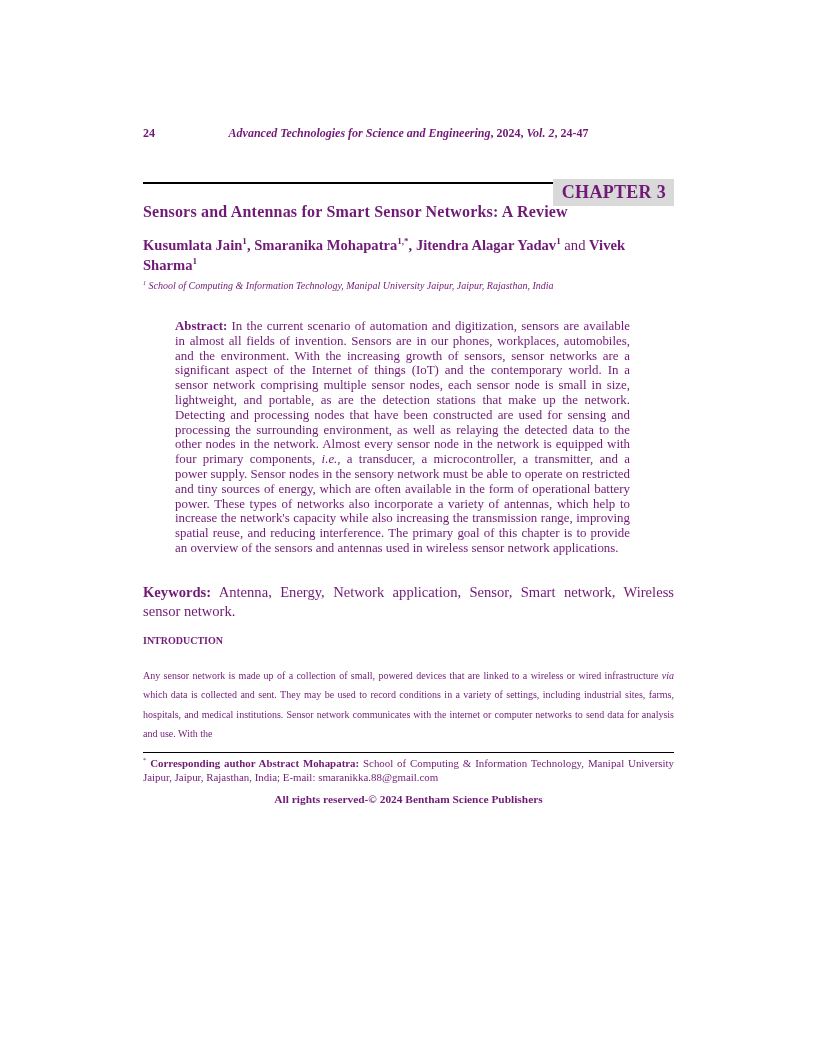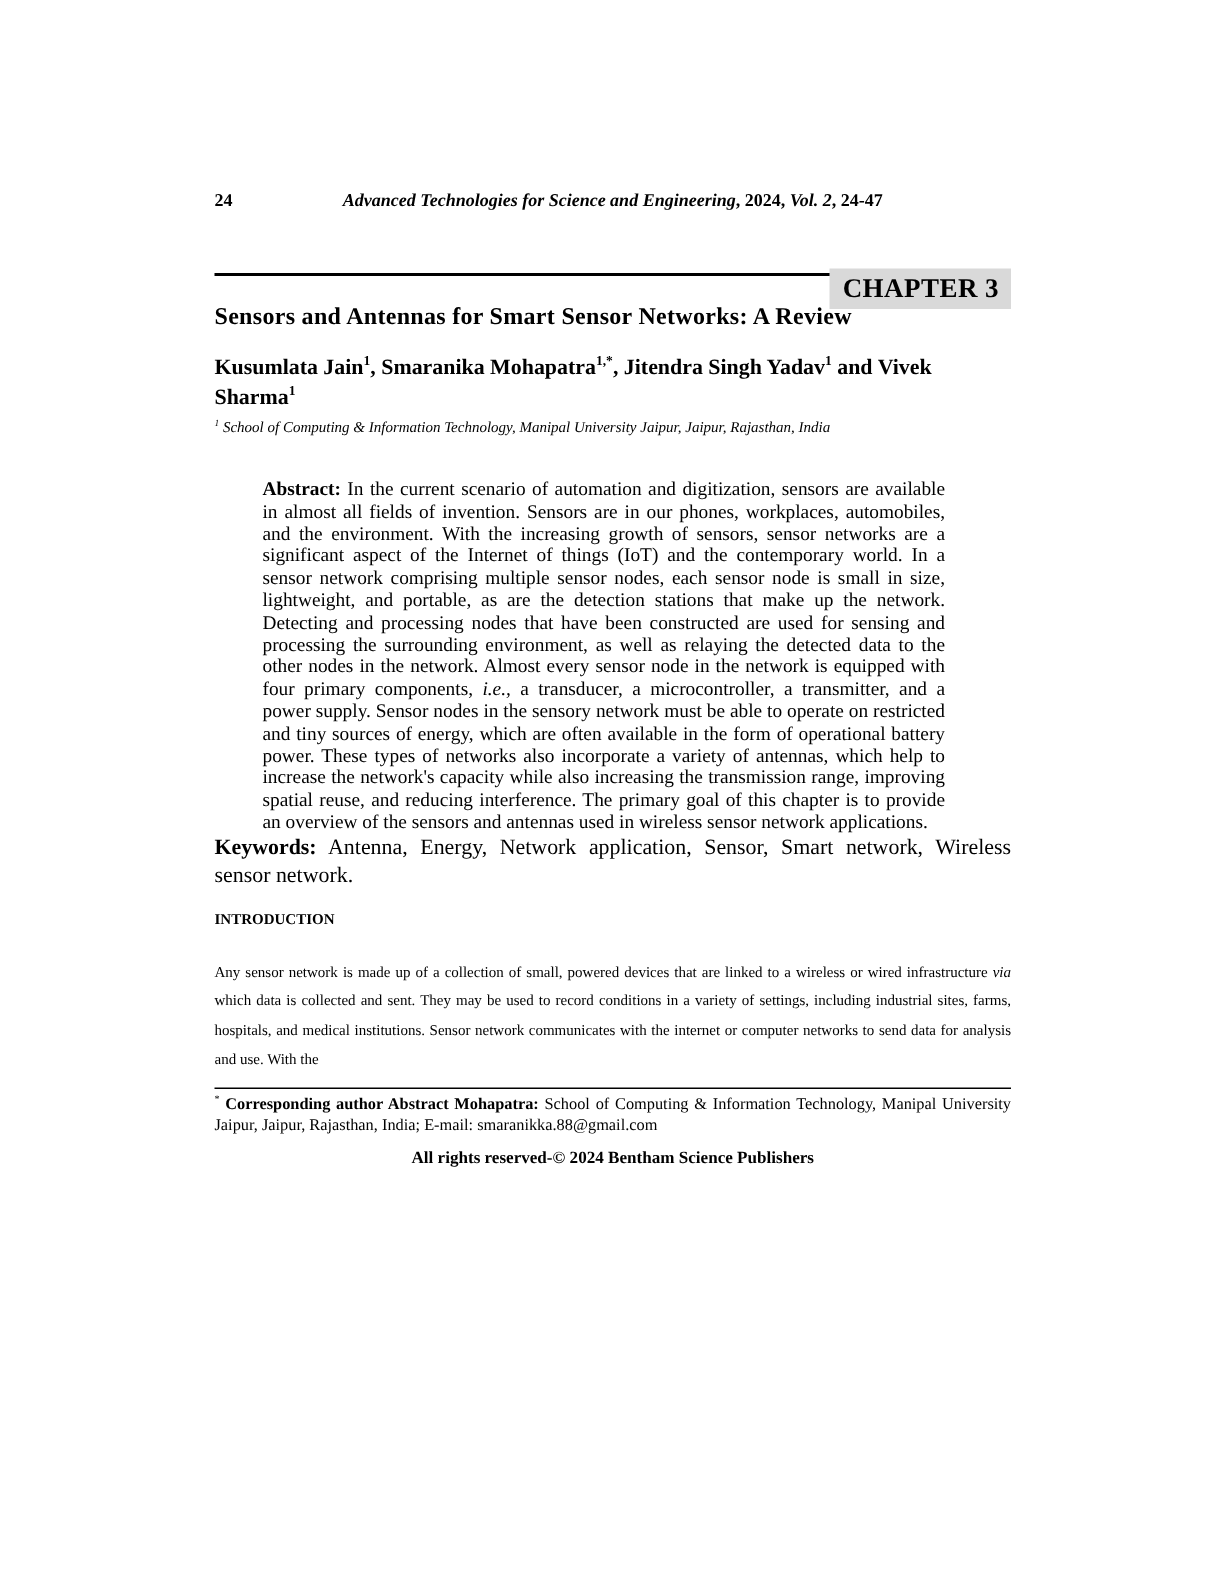--- a/index.html
+++ b/index.html
@@ -1,20 +1,20 @@
 <!DOCTYPE html>
 <html><head>
 <meta charset="utf-8">
 <style>
   html, body { margin: 0; padding: 0; background: #ffffff; }
   .page {
     position: relative;
     width: 816px; height: 1056px;
     background: #ffffff;
-    color: #000000;
+    color: #701a75;
     font-family: "Liberation Serif", "DejaVu Serif", serif;
     overflow: hidden;
   }
   .content {
     position: absolute;
     left: 143px; top: 0;
     width: 531px;
     padding-top: 126px;
   }
   
@@ -49,40 +49,41 @@
     line-height: 27px;
     letter-spacing: 0.2px;
   }
   
   .authors {
     margin-top: 11px;
     font-size: 14.6px;
     font-weight: bold;
     line-height: 19.5px;
   }
-  .authors .conj { font-weight: bold; }
+  .authors .conj { font-weight: normal; }
   sup { font-size: 62%; vertical-align: super; line-height: 0; }
   
   .affiliation {
     margin-top: 3px;
     font-size: 10px;
     font-style: italic;
     line-height: 16px;
   }
   
   .abstract {
     margin: 25px 44px 0 32px;
     font-size: 12.9px;
     line-height: 14.8px;
     text-align: justify;
   }
   .abstract .label { font-weight: bold; }
   .abstract .it { font-style: italic; }
   
   .keywords {
+    margin-top: 27px;
     font-size: 14.6px;
     line-height: 19.5px;
     text-align: justify;
   }
   .keywords .label { font-weight: bold; }
   
   .section-heading {
     margin: 9px 0 0 0;
     font-size: 10px;
     font-weight: bold;
@@ -124,21 +125,21 @@
       <span class="journal"><span class="it">Advanced Technologies for Science and Engineering</span><span>, 2024, </span><span class="it">Vol. 2</span><span>, 24-47</span></span>
     </div>
 
     <div class="chapter-row">
       <span class="chapter-badge" style="background: rgb(217, 217, 217);">CHAPTER 3</span>
     </div>
     <hr class="head-rule">
 
     <h1 class="title">Sensors and Antennas for Smart Sensor Networks: A Review</h1>
 
-    <div class="authors"><span>Kusumlata Jain</span><sup>1</sup><span>, </span><span>Smaranika Mohapatra</span><sup>1,*</sup><span>, </span><span>Jitendra Singh Yadav</span><sup>1</sup><span class="conj"> and </span><span>Vivek Sharma</span><sup>1</sup></div>
+    <div class="authors"><span>Kusumlata Jain</span><sup>1</sup><span>, </span><span>Smaranika Mohapatra</span><sup>1,*</sup><span>, </span><span>Jitendra Alagar Yadav</span><sup>1</sup><span class="conj"> and </span><span>Vivek Sharma</span><sup>1</sup></div>
 
     <div class="affiliation"><sup>1</sup><span> School of Computing &amp; Information Technology, Manipal University Jaipur, Jaipur, Rajasthan, India</span></div>
 
     <div class="abstract"><span class="label">Abstract:</span><span> In the current scenario of automation and digitization, sensors are available in almost all fields of invention. Sensors are in our phones, workplaces, automobiles, and the environment. With the increasing growth of sensors, sensor networks are a significant aspect of the Internet of things (IoT) and the contemporary world. In a sensor network comprising multiple sensor nodes, each sensor node is small in size, lightweight, and portable, as are the detection stations that make up the network. Detecting and processing nodes that have been constructed are used for sensing and processing the surrounding environment, as well as relaying the detected data to the other nodes in the network. Almost every sensor node in the network is equipped with four primary components, </span><span class="it">i.e.,</span><span> a transducer, a microcontroller, a transmitter, and a power supply. Sensor nodes in the sensory network must be able to operate on restricted and tiny sources of energy, which are often available in the form of operational battery power. These types of networks also incorporate a variety of antennas, which help to increase the network's capacity while also increasing the transmission range, improving spatial reuse, and reducing interference. The primary goal of this chapter is to provide an overview of the sensors and antennas used in wireless sensor network applications.</span></div>
 
     <div class="keywords"><span class="label">Keywords:</span><span> Antenna, Energy, Network application, Sensor, Smart network, Wireless sensor network.</span></div>
 
     <h2 class="section-heading">INTRODUCTION</h2>
 
     <p class="body-para"><span>Any sensor network is made up of a collection of small, powered devices that are linked to a wireless or wired infrastructure </span><span class="it">via</span><span> which data is collected and sent. They may be used to record conditions in a variety of settings, including industrial sites, farms, hospitals, and medical institutions. Sensor network communicates with the internet or computer networks to send data for analysis and use. With the</span></p>

